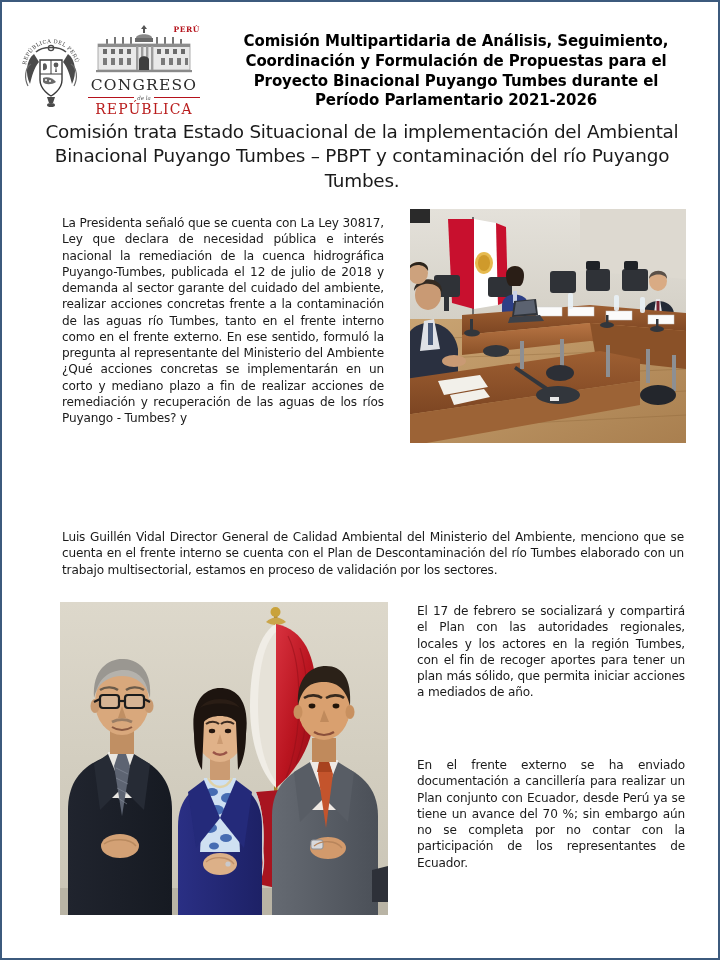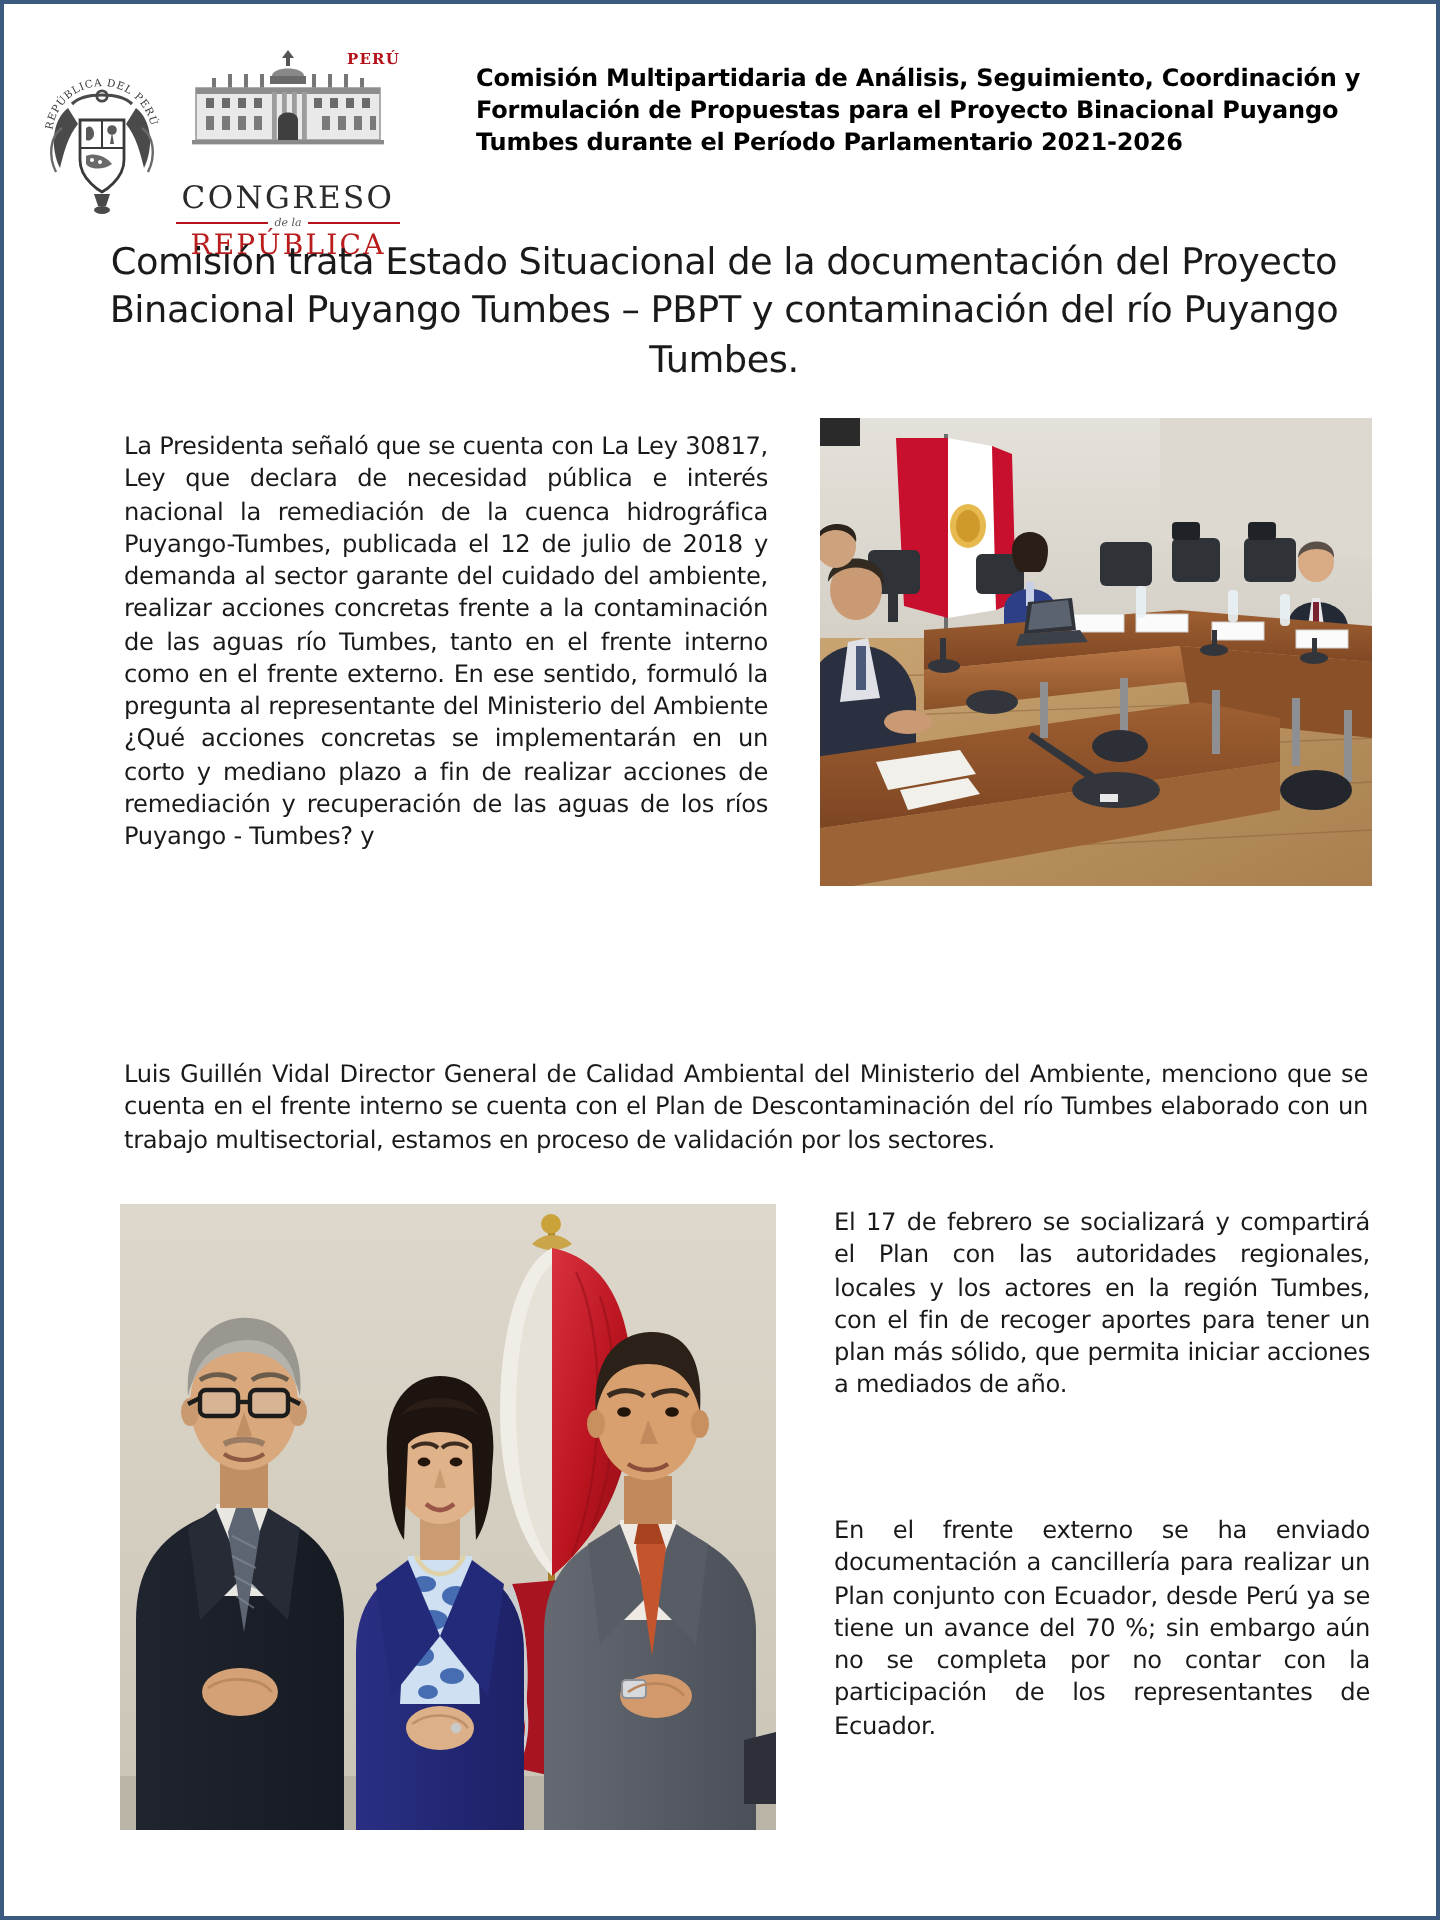--- a/index.html
+++ b/index.html
@@ -64,21 +64,21 @@
     color: #b5121b;
     font-weight: 700;
   }
   .congreso-word {
     font-family: "DejaVu Serif", serif;
     font-size: 15.5px;
     letter-spacing: 1.2px;
     color: #2b2b2b;
     text-align: center;
     line-height: 1;
-    margin-top: 18px;
+    margin-top: 4px;
   }
   .dela-row {
     display: flex;
     align-items: center;
     justify-content: center;
     gap: 3px;
     margin: 1px 0 1px 0;
   }
   .dela-rule {
     height: 1px;
@@ -96,26 +96,27 @@
     font-family: "DejaVu Serif", serif;
     font-size: 14px;
     letter-spacing: 1.1px;
     color: #b91c1c;
     text-align: center;
     line-height: 1;
   }
 
   .header-title {
     position: absolute;
-    left: 236px;
+    left: 223px;
     top: 30px;
     width: 462px;
+    text-align: center;
     font-family: "DejaVu Sans", sans-serif;
     font-weight: 700;
-    font-size: 12px;
+    font-size: 15px;
     line-height: 1.32;
     color: #000000;
     letter-spacing: -0.1px;
   }
 
   
   .main-title {
     position: absolute;
     left: 34px;
     top: 118px;
@@ -299,21 +300,21 @@
           <span class="dela-text">de la</span>
           <span class="dela-rule"></span>
         </div>
         <div class="republica-word">REPÚBLICA</div>
       </div>
     </div>
 
     <div class="header-title">Comisión Multipartidaria  de Análisis, Seguimiento, Coordinación y Formulación  de Propuestas  para el Proyecto Binacional  Puyango Tumbes durante el Período Parlamentario  2021-2026</div>
   </div>
 
-  <div class="main-title">Comisión trata Estado Situacional de la documentación del Proyecto Binacional Puyango Tumbes – PBPT y contaminación del río Puyango Tumbes.</div>
+  <div class="main-title">Comisión trata Estado Situacional de la implementación del Ambiental Binacional Puyango Tumbes – PBPT y contaminación del río Puyango Tumbes.</div>
 
   <div class="body-text para-1">La Presidenta señaló que se cuenta con La Ley 30817, Ley que declara de necesidad pública e interés nacional la remediación de la cuenca hidrográfica Puyango-Tumbes, publicada el 12 de julio de 2018 y demanda al sector garante del cuidado del ambiente, realizar acciones concretas frente a la contaminación de las aguas río Tumbes, tanto en el frente interno como en el frente externo. En ese sentido, formuló la pregunta al representante del Ministerio del Ambiente ¿Qué acciones concretas se implementarán en un corto y mediano plazo a fin de realizar acciones de remediación y recuperación de las aguas de los ríos Puyango - Tumbes? y</div>
   <div class="body-text para-3">Luis Guillén Vidal Director General de Calidad Ambiental del Ministerio del Ambiente, menciono que se cuenta en el frente interno se cuenta  con el Plan de Descontaminación del río Tumbes elaborado con un trabajo multisectorial, estamos en proceso de validación por los sectores.</div>
   <div class="body-text para-right-1">El 17   de febrero se socializará y compartirá el Plan con las autoridades regionales, locales y los actores en la región Tumbes,  con el fin de recoger aportes para tener un plan más sólido, que permita iniciar acciones a mediados de año.</div>
   <div class="body-text para-right-2">En el frente externo se ha enviado documentación a cancillería para realizar un Plan conjunto con Ecuador, desde Perú ya se tiene un avance del 70 %; sin embargo aún no se completa por no contar con la participación de los representantes de Ecuador.</div>
 
   <div class="photo" id="photo-session">
     <svg viewBox="0 0 276 234" xmlns="http://www.w3.org/2000/svg" preserveAspectRatio="none">
       <defs>
         <linearGradient id="wallg" x1="0" y1="0" x2="0" y2="1">

